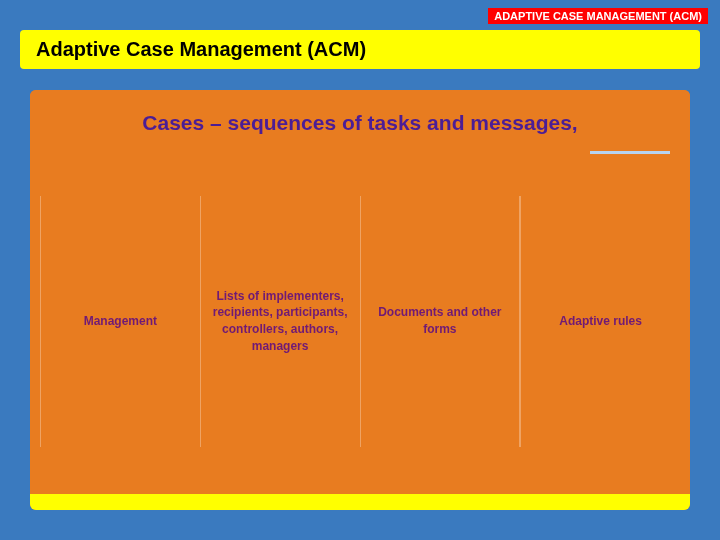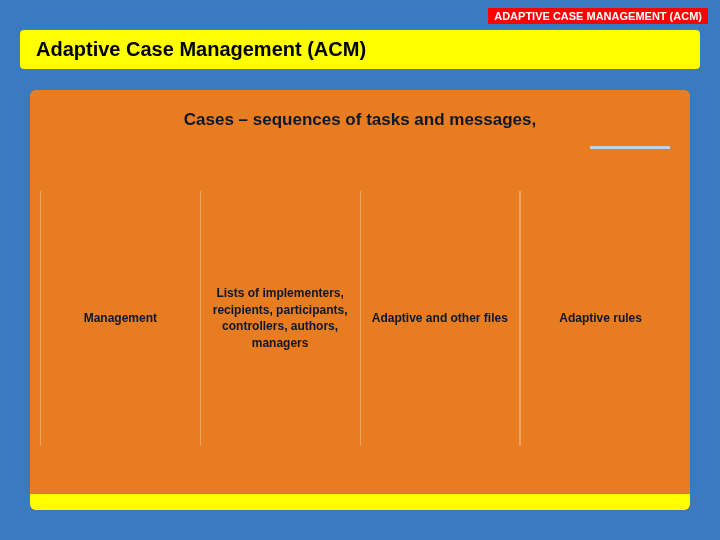--- a/index.html
+++ b/index.html
@@ -58,23 +58,23 @@
 
     
     .container-header {
       background: #e87c20;
       padding: 18px 20px 14px 20px;
       text-align: center;
       border-radius: 6px 6px 0 0;
     }
 
     .container-header-text {
-      font-size: 17px;
+      font-size: 21px;
       font-weight: bold;
-      color: #0f172a;
+      color: #4c1d95;
       line-height: 1.4;
     }
 
     
     .divider {
       height: 3px;
       background: #b8d4f0;
       margin: 0 0 0 auto;
       width: 80px;
       margin-right: 20px;
@@ -90,21 +90,21 @@
       gap: 0;
     }
 
     .item-cell {
       flex: 1;
       display: flex;
       align-items: center;
       justify-content: center;
       text-align: center;
       padding: 6px 8px;
-      color: #0f172a;
+      color: #701a75;
       font-size: 12px;
       font-weight: bold;
       line-height: 1.4;
     }
 
     
     .separator {
       width: 1px;
       background: rgba(255,255,255,0.3);
       height: 80%;
@@ -143,21 +143,21 @@
     <div class="separator"></div>
 
     <div class="item-cell">Management</div>
 
     <div class="separator"></div>
 
     <div class="item-cell">Lists of implementers, recipients, participants, controllers, authors, managers</div>
 
     <div class="separator"></div>
 
-    <div class="item-cell">Adaptive and other files</div>
+    <div class="item-cell">Documents and other forms</div>
 
     <div class="separator"></div>
 
 
     <div class="separator"></div>
 
     <div class="item-cell">Adaptive rules</div>
 
   </div>
 

